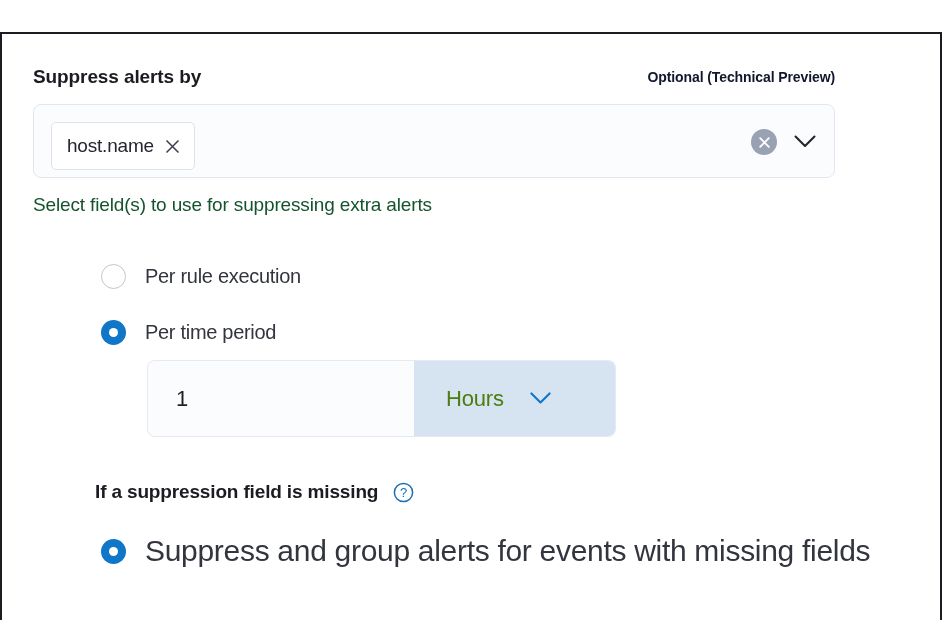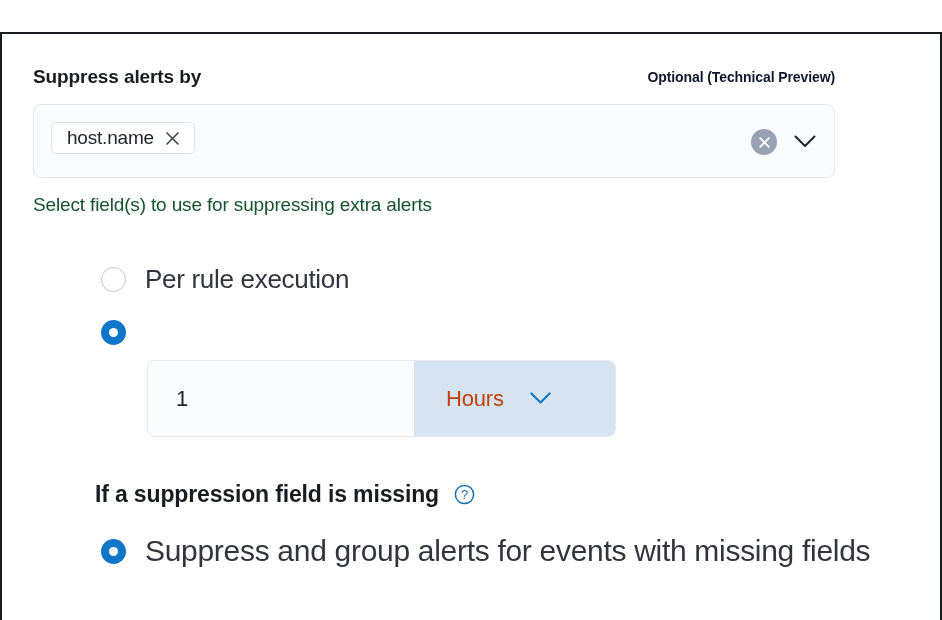--- a/index.html
+++ b/index.html
@@ -57,21 +57,21 @@
     width: 802px;
     height: 74px;
     background: #fbfcfd;
     border: 1px solid #e3e6ef;
     border-radius: 8px;
   }
   .combo-pill {
     position: absolute;
     left: 17px;
     top: 17px;
-    height: 32px;
+    height: 48px;
     display: flex;
     align-items: center;
     gap: 11px;
     padding: 0 14px 0 15px;
     background: #ffffff;
     border: 1px solid #dfe2ee;
     border-radius: 5px;
   }
   .pill-label {
     font-size: 19px;
@@ -162,21 +162,21 @@
     position: absolute;
     left: 50%;
     top: 50%;
     width: 9px;
     height: 9px;
     margin: -4.5px 0 0 -4.5px;
     border-radius: 50%;
     background: #ffffff;
   }
   .radio-label {
-    font-size: 26px;
+    font-size: 20px;
     color: #32353d;
     letter-spacing: -0.3px;
     white-space: nowrap;
   }
   .radio-label.small {
     font-size: 30px;
   }
 
   
   .duration {
@@ -209,21 +209,21 @@
     display: flex;
     align-items: center;
     gap: 26px;
     padding-left: 32px;
     cursor: pointer;
     border: none;
     font-family: "Liberation Sans", sans-serif;
   }
   .unit-label {
     font-size: 22px;
-    color: #c2410c;
+    color: #4d7c0f;
     letter-spacing: -0.2px;
   }
   .unit-chevron {
     width: 22px;
     height: 22px;
     display: flex;
     align-items: center;
     justify-content: center;
   }
   .unit-chevron svg { display: block; }
@@ -231,21 +231,21 @@
   
   .missing-head {
     position: absolute;
     left: 93px;
     top: 447px;
     display: flex;
     align-items: center;
     gap: 15px;
   }
   .missing-title {
-    font-size: 23px;
+    font-size: 19px;
     font-weight: 700;
     color: #1a1c21;
     letter-spacing: -0.15px;
   }
   .help-icon {
     width: 21px;
     height: 21px;
     display: flex;
     align-items: center;
     justify-content: center;
@@ -290,20 +290,21 @@
 
   <div class="helper-text">Select field(s) to use for suppressing extra alerts</div>
 
   <div class="radio-row r1">
     <span class="radio off"></span>
     <span class="radio-label">Per rule execution</span>
   </div>
 
   <div class="radio-row r2">
     <span class="radio on"></span>
+    <span class="radio-label">Per time period</span>
   </div>
 
   <div class="duration">
     <input class="duration-input" type="text" value="1" style="">
     <button class="duration-unit">
       <span class="unit-label">Hours</span>
       <span class="unit-chevron">
         <svg width="21" height="13" viewBox="0 0 21 13">
           <path d="M1.4 1.4 L10.5 10.4 L19.6 1.4" stroke="#0f76c8" stroke-width="2.1" fill="none" stroke-linecap="round" stroke-linejoin="round"></path>
         </svg>

